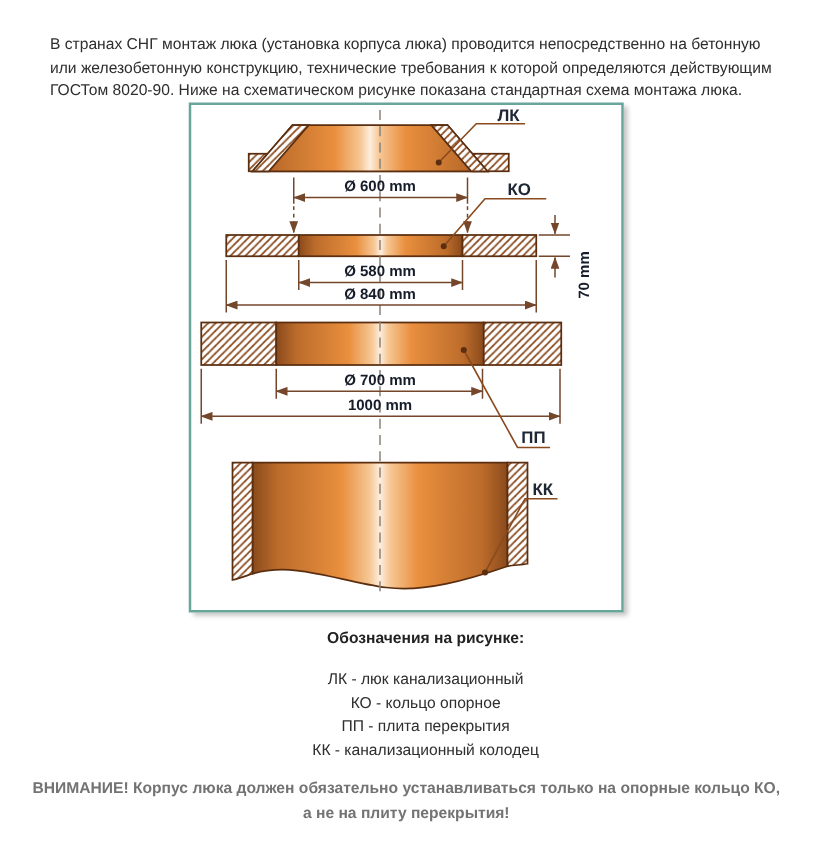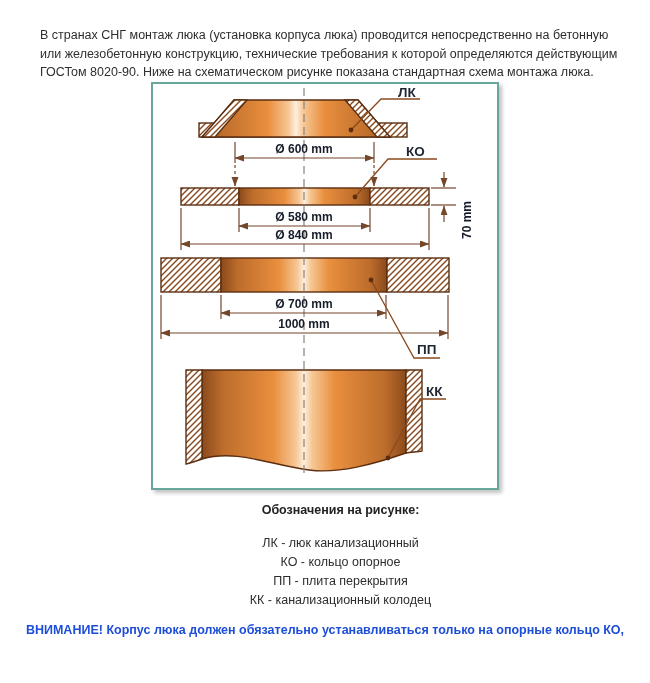--- a/index.html
+++ b/index.html
@@ -17,21 +17,21 @@
   svg text{font-family:"Liberation Sans",sans-serif;}
   .dim-text{font-size:12px;font-weight:bold;fill:#161c2a;}
   .part-label{font-size:13.5px;font-weight:bold;fill:#1e2633;}
   .legend{
     position:absolute;left:28px;top:503px;width:625px;text-align:center;color:#2e2e2e;
   }
   .legend-heading{font-size:12.5px;font-weight:bold;margin-bottom:17px;color:#222222;}
   .legend-item{font-size:12.5px;line-height:19px;}
   .warning{
     position:absolute;left:0;top:621px;width:650px;text-align:center;
-    font-size:12.5px;font-weight:bold;line-height:19.5px;color:#1d4ed8;
+    font-size:12.5px;font-weight:bold;line-height:19.5px;color:#737373;
   }
   .warning span{display:block;}
 </style>
 </head>
 <body>
 
 <div class="intro">В странах СНГ монтаж люка (установка корпуса люка) проводится непосредственно на бетонную или железобетонную конструкцию, технические требования к которой определяются действующим ГОСТом 8020-90. Ниже на схематическом рисунке показана стандартная схема монтажа люка.</div>
 
 <div class="figure">
   <svg width="344" height="404" viewBox="154 84 344 404" xmlns="http://www.w3.org/2000/svg">
@@ -149,13 +149,14 @@
 <div class="legend">
   <div class="legend-heading">Обозначения на рисунке:</div>
   <div class="legend-item">ЛК - люк канализационный</div>
   <div class="legend-item">КО - кольцо опорное</div>
   <div class="legend-item">ПП - плита перекрытия</div>
   <div class="legend-item">КК - канализационный колодец</div>
 </div>
 
 <div class="warning">
   <span>ВНИМАНИЕ! Корпус люка должен обязательно устанавливаться только на опорные кольцо КО,</span>
+  <span>а не на плиту перекрытия!</span>
 </div>
 
 </body></html>

